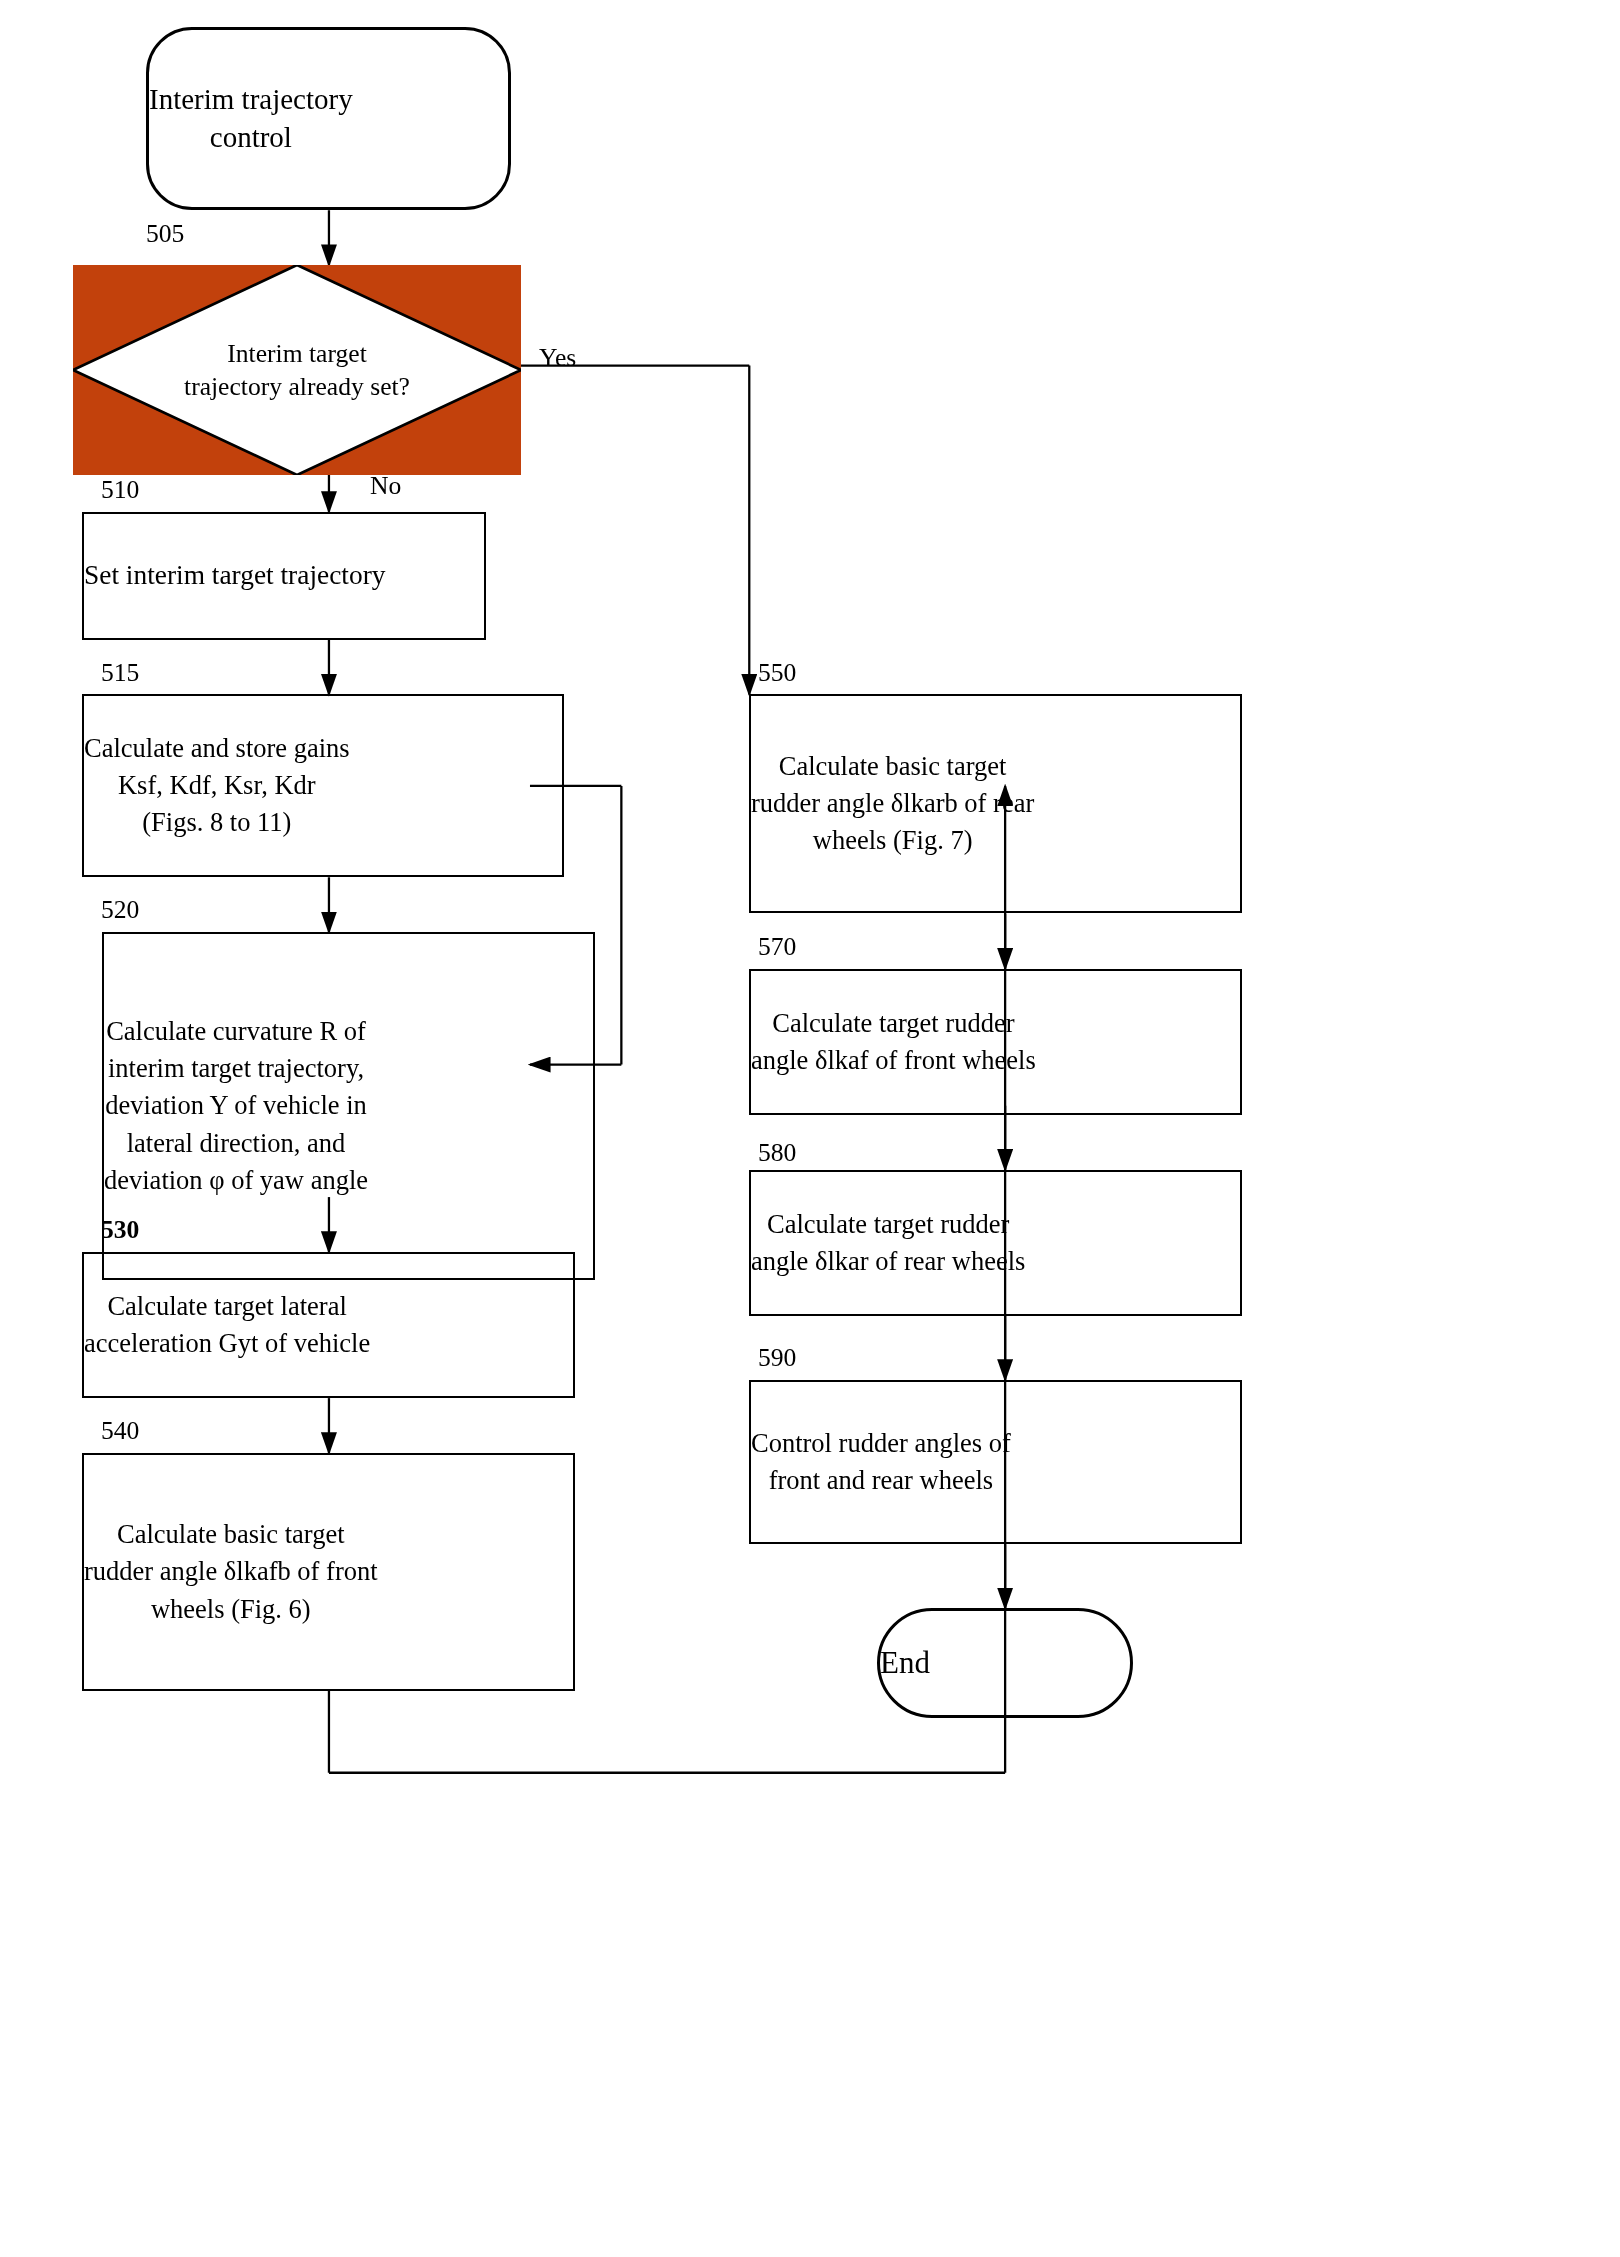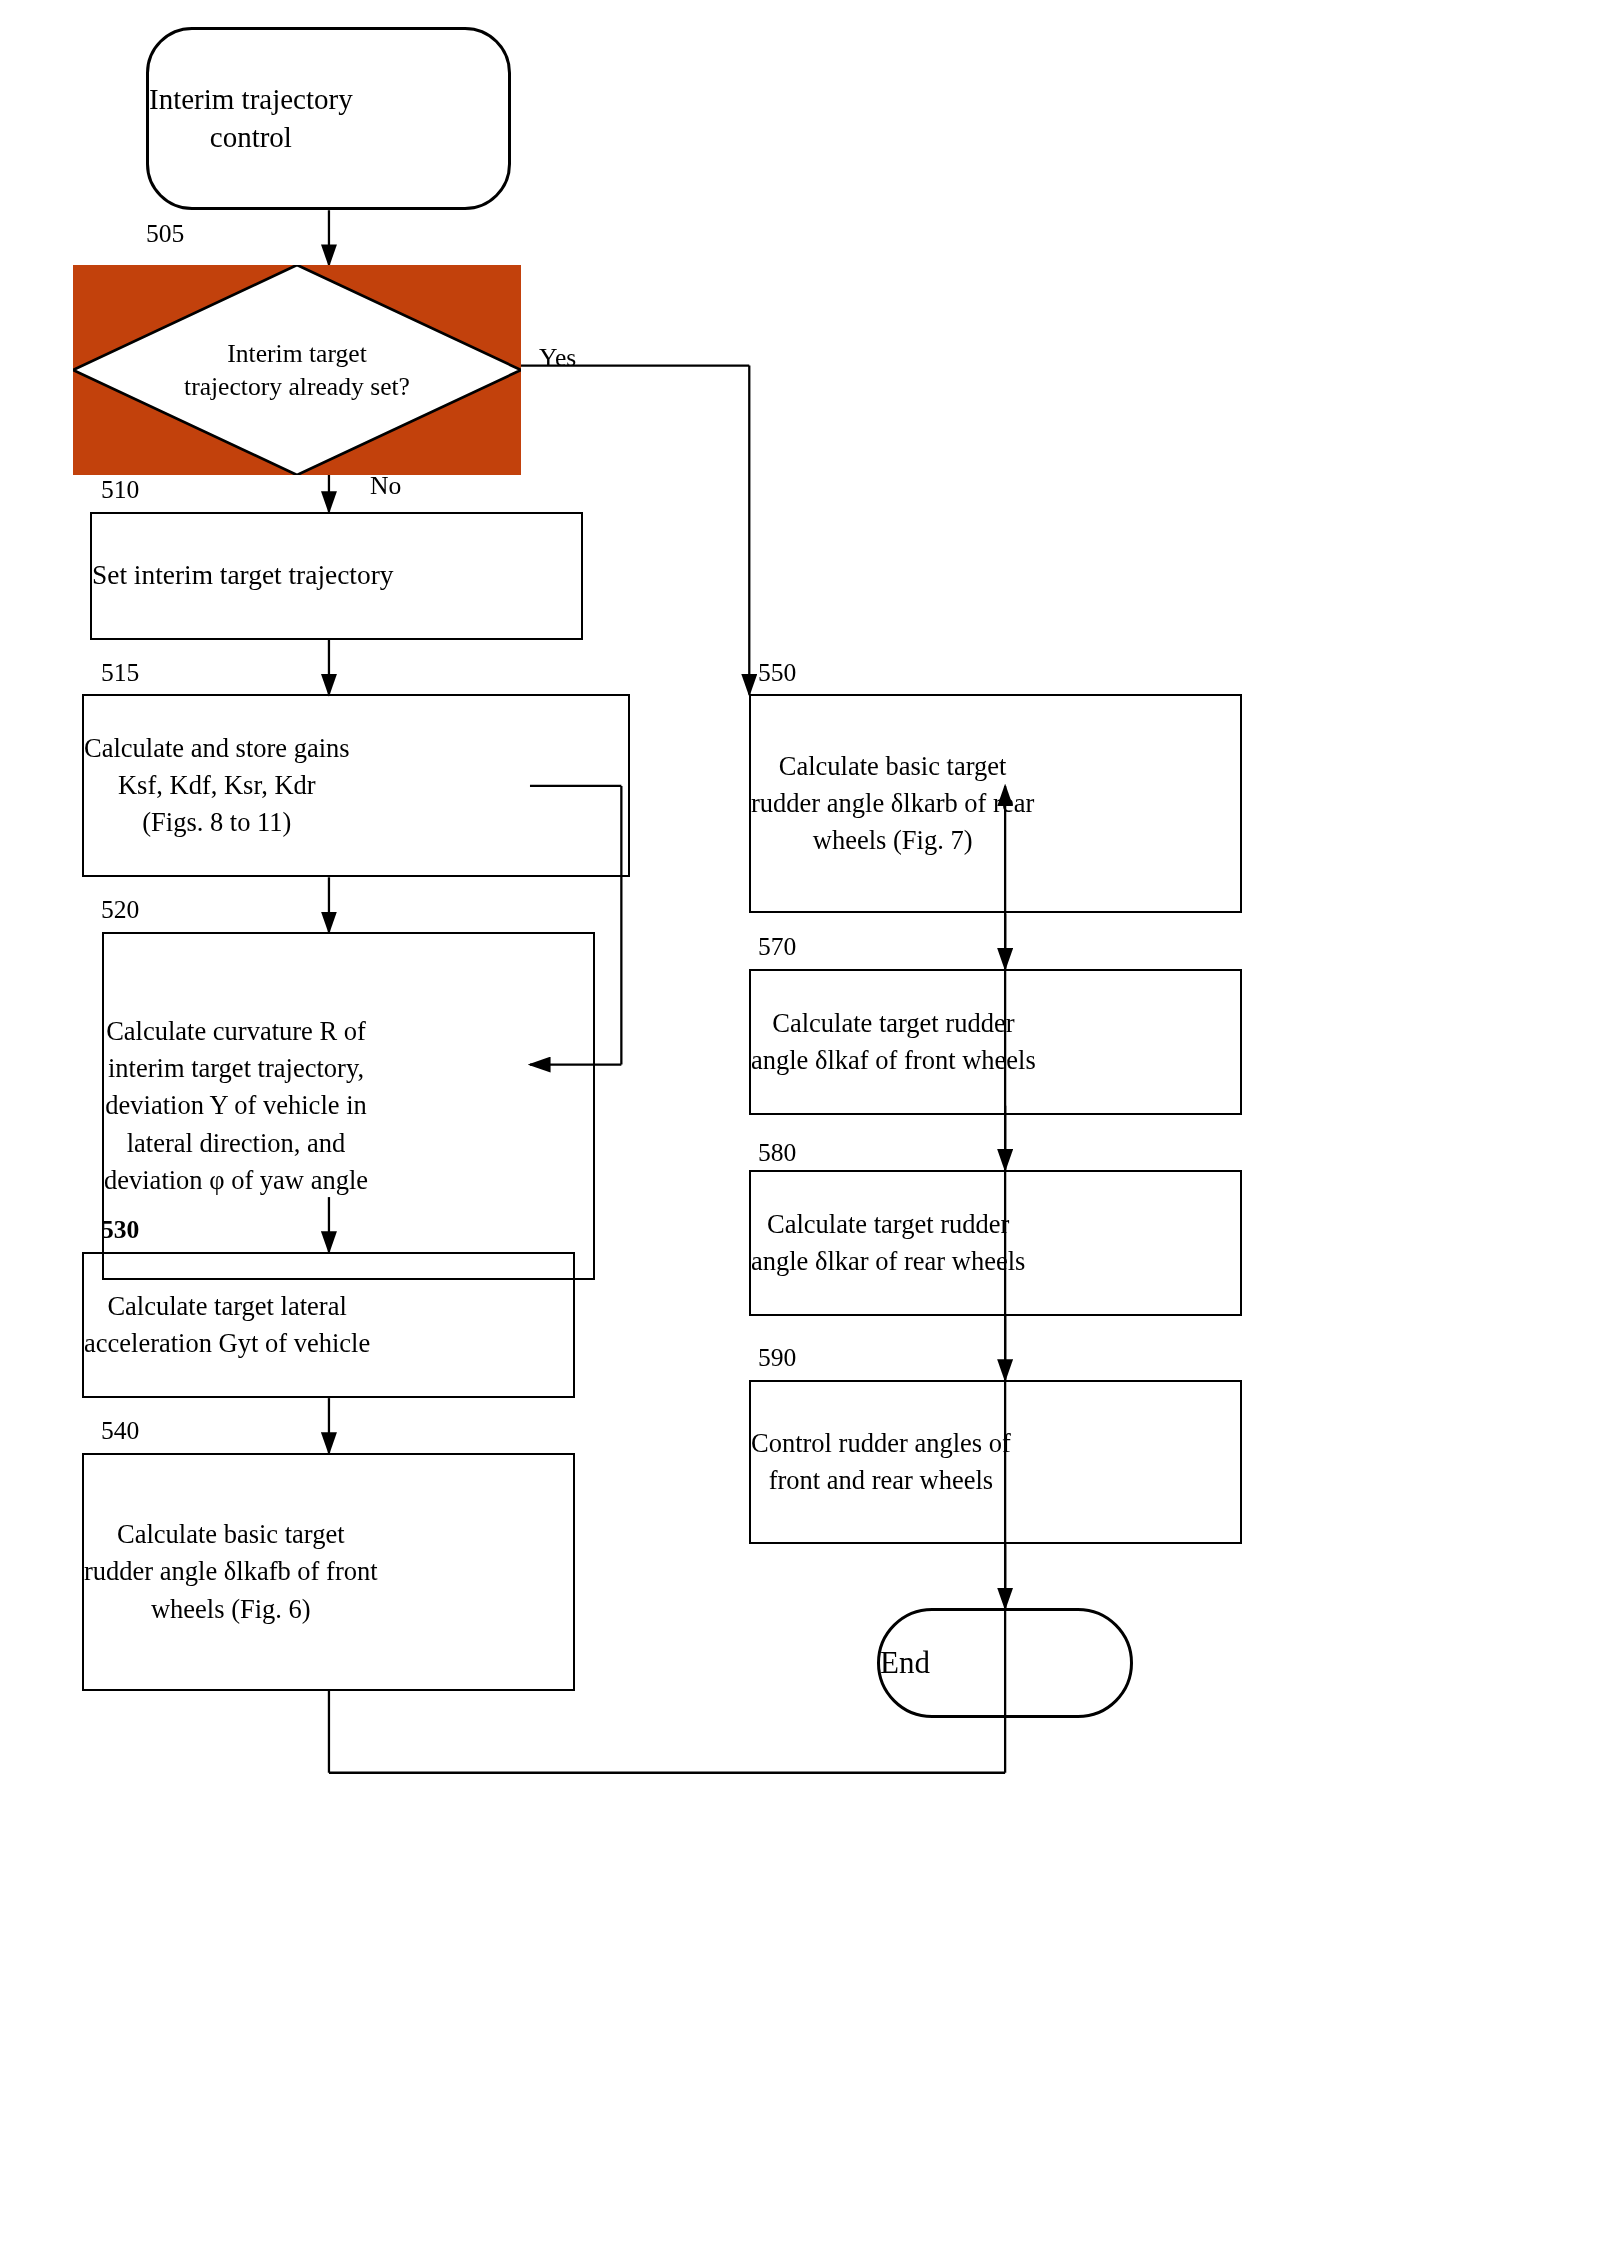--- a/index.html
+++ b/index.html
@@ -143,27 +143,27 @@
     </svg>
     <span class="shape-text" style="position:relative; z-index:1; font-size:25.6px; padding:0 27.4px; line-height:1.3;">Interim target<br>trajectory already set?</span>
   </div>
 
   <div class="label-text" style="left:539px; top:343px; font-size:25.6px;">Yes</div>
 
   <div class="label-text" style="left:370px; top:471px; font-size:25.6px;">No</div>
 
   <div class="label-text" style="left:101px; top:475px; font-size:25.6px;">510</div>
 
-  <div class="shape rect" style="left:90px; top:512px; width:493px; height:128px;">
+  <div class="shape rect" style="left:82px; top:512px; width:404px; height:128px;">
     <span class="shape-text" style="font-size:27.4px;">Set interim target trajectory</span>
   </div>
 
   <div class="label-text" style="left:101px; top:658px; font-size:25.6px;">515</div>
 
-  <div class="shape rect" style="left:82px; top:694px; width:548px; height:183px;">
+  <div class="shape rect" style="left:82px; top:694px; width:482px; height:183px;">
     <span class="shape-text" style="font-size:26.5px; white-space:pre-line; line-height:1.4;">Calculate and store gains
 Ksf, Kdf, Ksr, Kdr
 (Figs. 8 to 11)</span>
   </div>
 
   <div class="label-text" style="left:101px; top:895px; font-size:25.6px;">520</div>
 
   <div class="shape rect" style="left:82px; top:932px; width:493px; height:348px;margin-left:20px;">
     <span class="shape-text" style="font-size:26.5px; white-space:pre-line; line-height:1.4;">Calculate curvature R of
 interim target trajectory,

